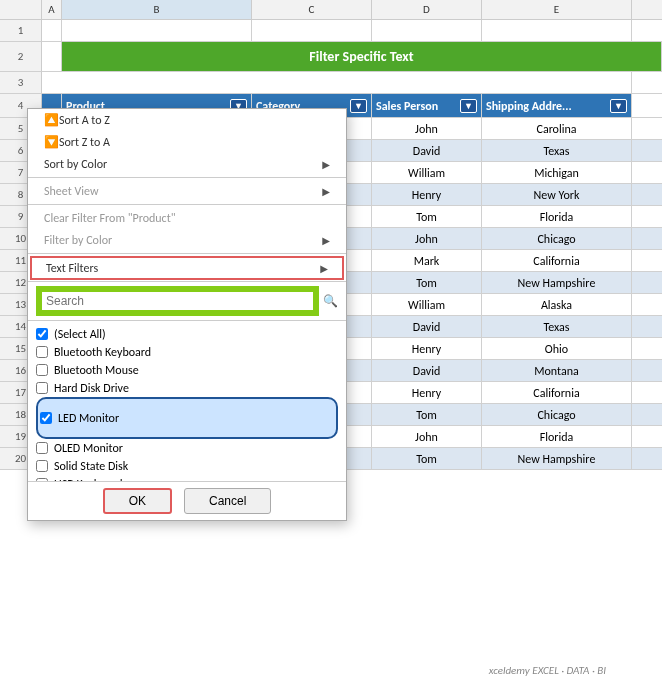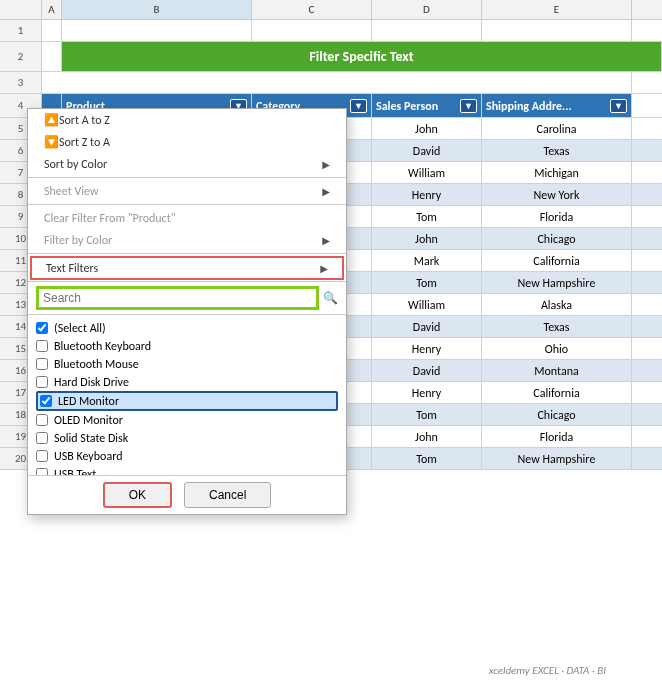--- a/index.html
+++ b/index.html
@@ -59,36 +59,36 @@
     
     .search-box-container {
       padding: 4px 8px;
       display: flex;
       align-items: center;
       border-top: 1px solid #ccc;
       border-bottom: 1px solid #ccc;
     }
     .search-input {
       width: 100%;
-      border: 3px solid #84cc16;
+      border: 6px solid #84cc16;
       padding: 2px 4px;
       font-size: 12px;
       outline: none;
     }
     .search-icon-span { margin-left: 4px; font-size: 12px; color: #555; }
 
     
     .checkbox-list { padding: 4px 8px; max-height: 160px; overflow-y: auto; }
     .checkbox-item { display: flex; align-items: center; padding: 2px 0; font-size: 12px; }
     .checkbox-item input[type=checkbox] { margin-right: 6px; width: 12px; height: 12px; }
     .checkbox-item.selected-item {
       background: #cce4ff;
       border: 2px solid #1f5496;
-      padding: 1px 2px;
-      border-radius: 2px;
+      padding: 12px 2px;
+      border-radius: 10px;
     }
 
     
     .dialog-buttons {
       display: flex;
       justify-content: center;
       gap: 12px;
       padding: 6px 8px;
       border-top: 1px solid #ccc;
     }

